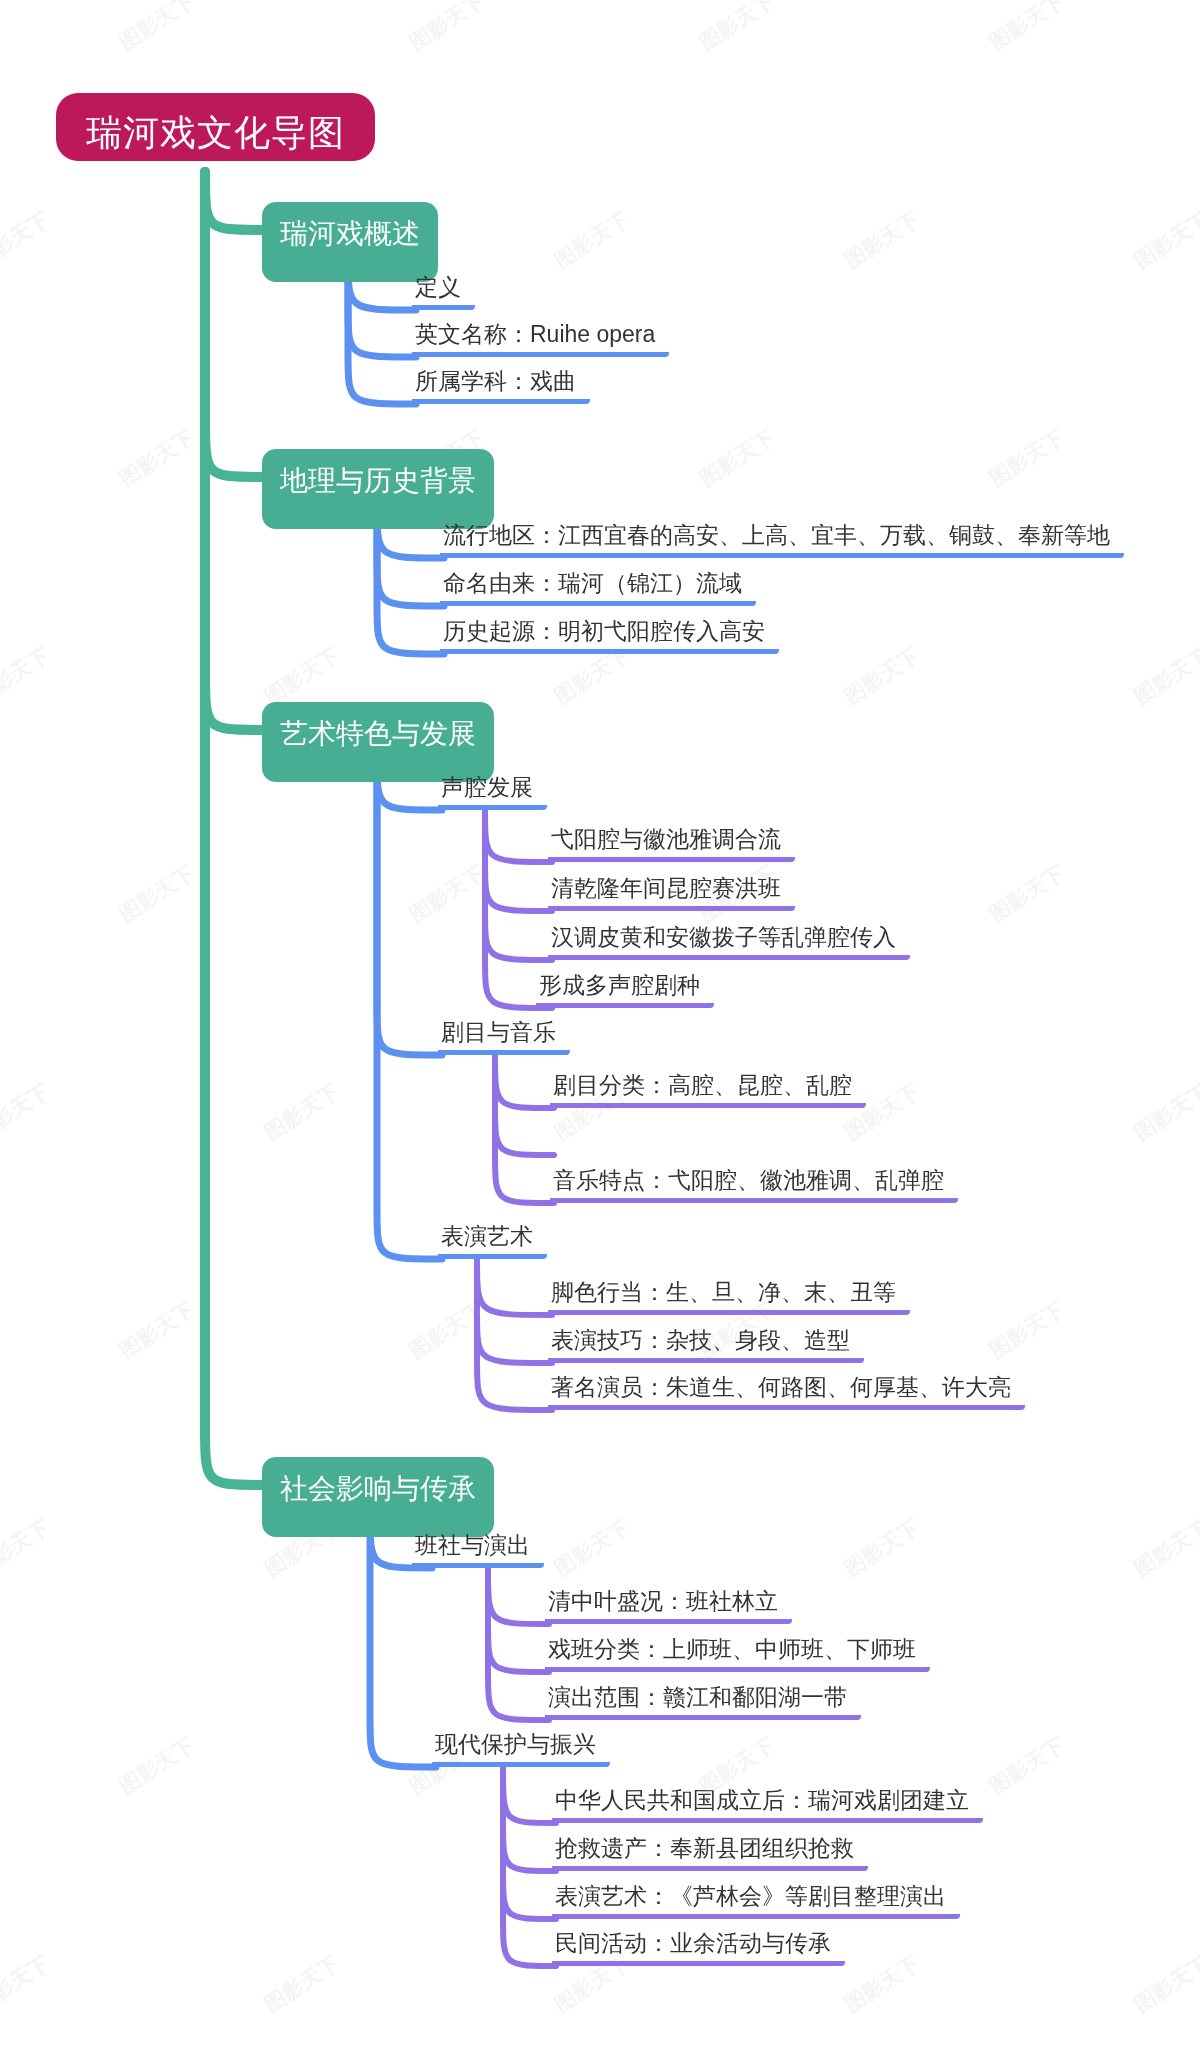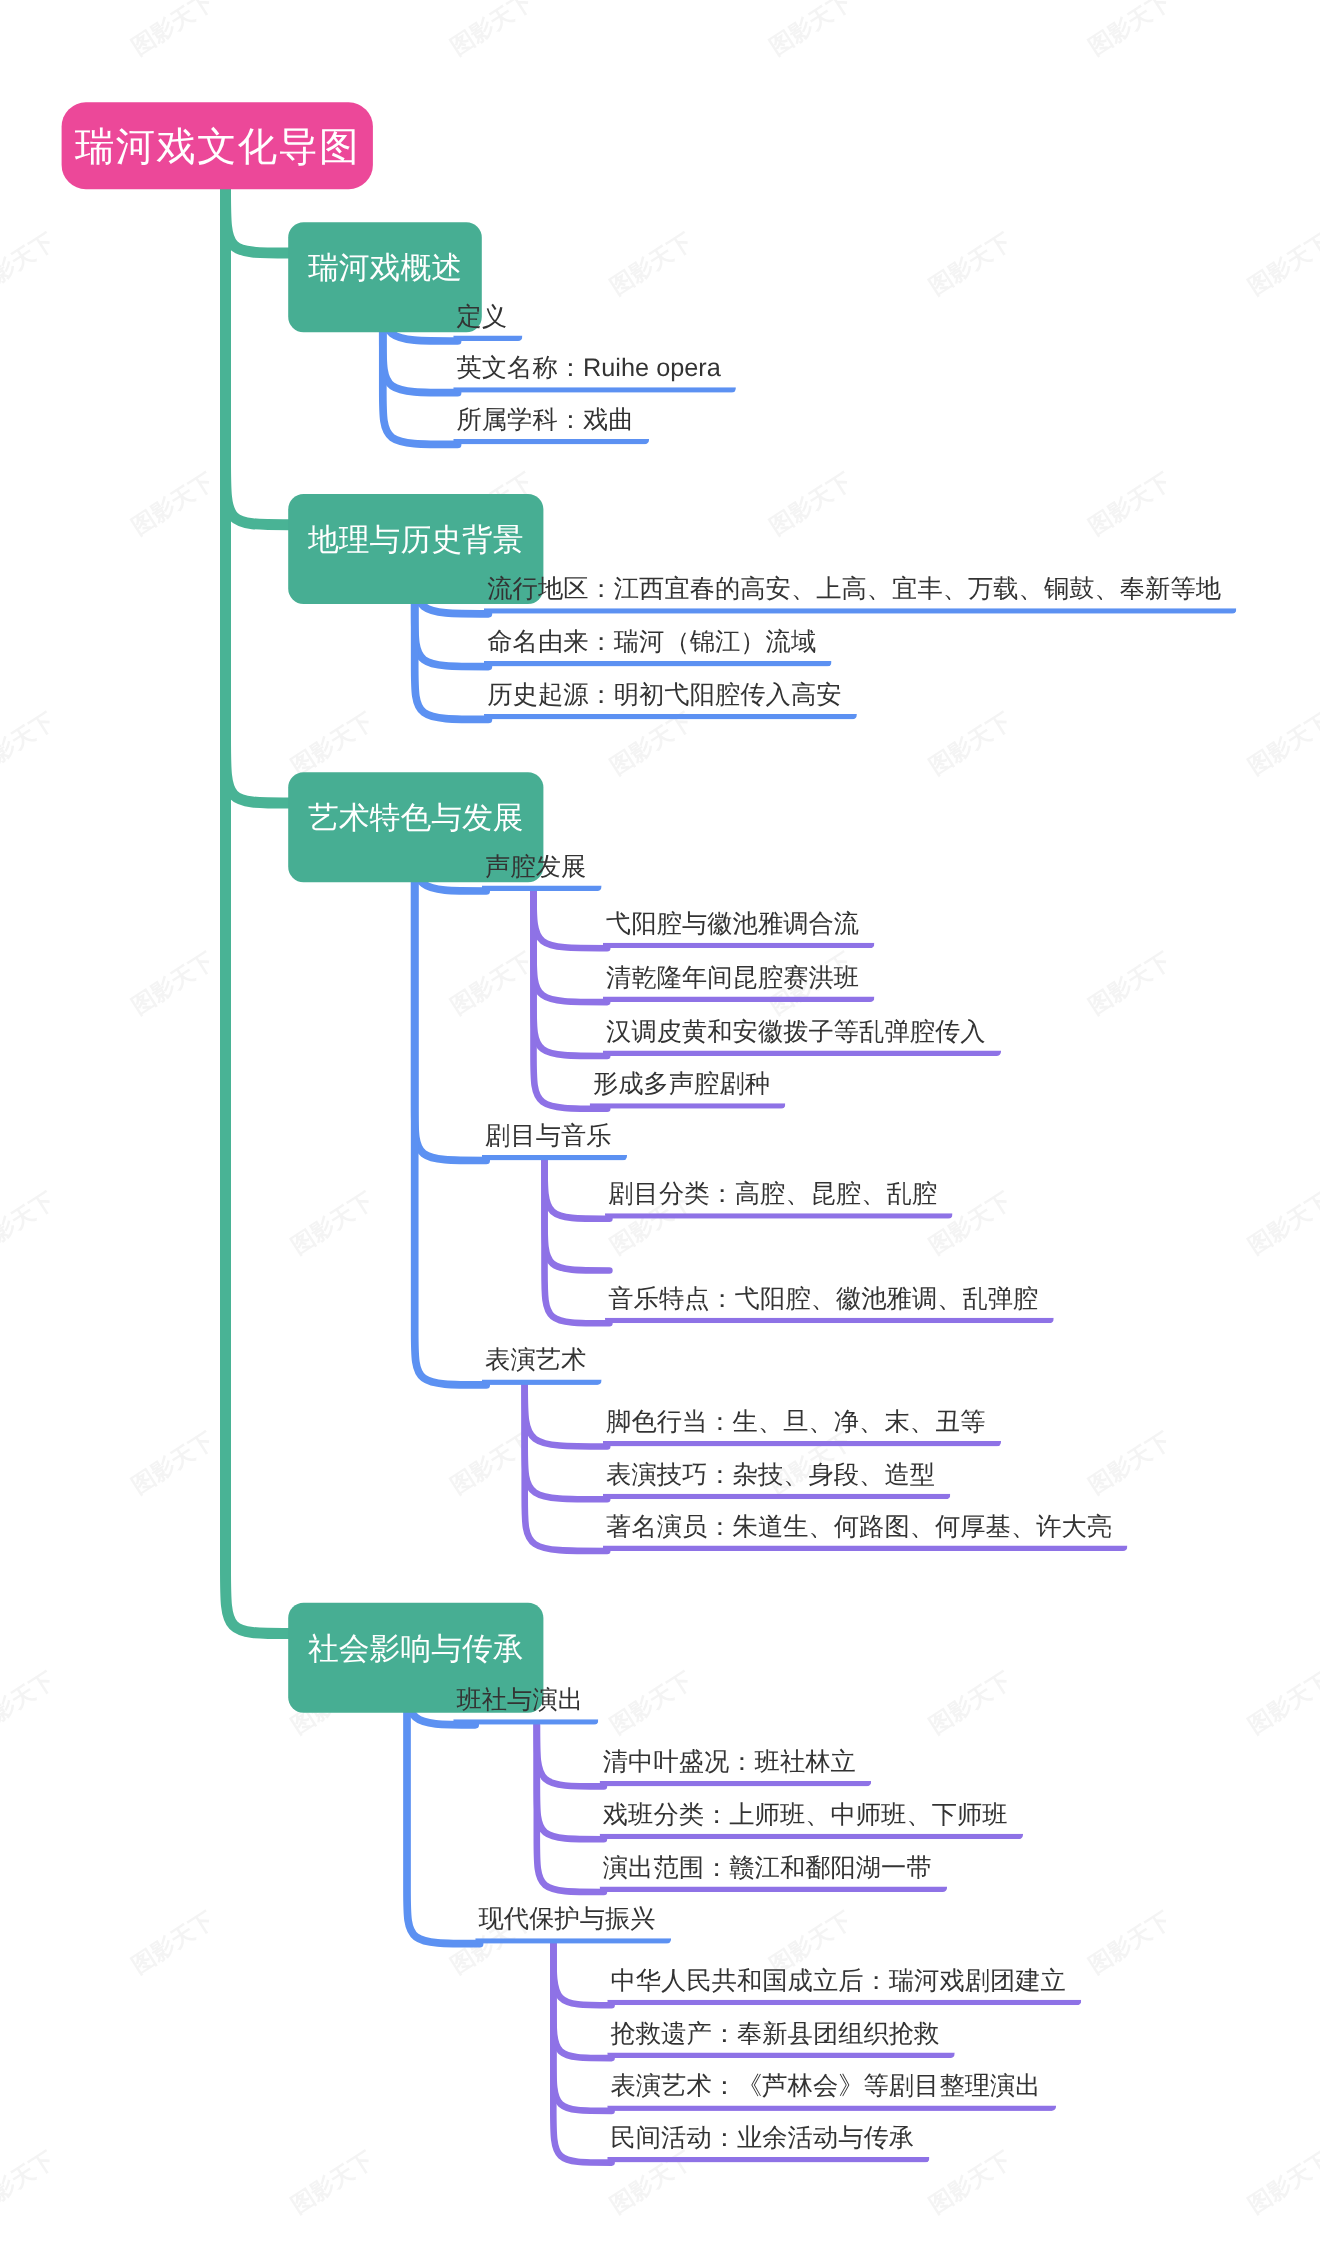--- a/index.html
+++ b/index.html
@@ -1,24 +1,24 @@
 <!DOCTYPE html>
 <html><head>
 <meta charset="utf-8">
 <style>
   html,body{margin:0;padding:0;background:#fff;}
   #canvas{position:relative;width:1200px;height:2060px;background:#fff;overflow:hidden;
           font-family:"Liberation Sans","DejaVu Sans",sans-serif;}
   #wires{position:absolute;left:0;top:0;}
   .wm{position:absolute;font-size:21px;font-weight:bold;color:rgba(60,60,60,0.055);
       transform:rotate(-33deg);white-space:nowrap;pointer-events:none;}
-  .root{position:absolute;background:#ec4899;color:#fff;font-size:36px;height:79px;
-        line-height:79px;padding:0 12px;border-radius:22px;white-space:nowrap;letter-spacing:1px;}
+  .root{position:absolute;background:#be185d;color:#fff;font-size:36px;height:68px;
+        line-height:79px;padding:0 30px;border-radius:22px;white-space:nowrap;letter-spacing:1px;}
   .topic{position:absolute;left:262px;background:#47AE93;color:#fff;font-size:28px;height:72px;
-         line-height:56px;padding:14px 18px;border-radius:14px;white-space:nowrap;}
+         line-height:56px;padding:4px 18px;border-radius:14px;white-space:nowrap;}
   .leaf{position:absolute;white-space:nowrap;font-size:23px;line-height:28px;color:#333;
         padding:0 14px 4px 3px;border-bottom:5px solid;border-radius:0 0 4px 4px;}
   .blue{border-color:#5C91F2;}
   .purple{border-color:#8E72E6;}
 </style>
 </head>
 <body>
 
 <div id="canvas">
 

